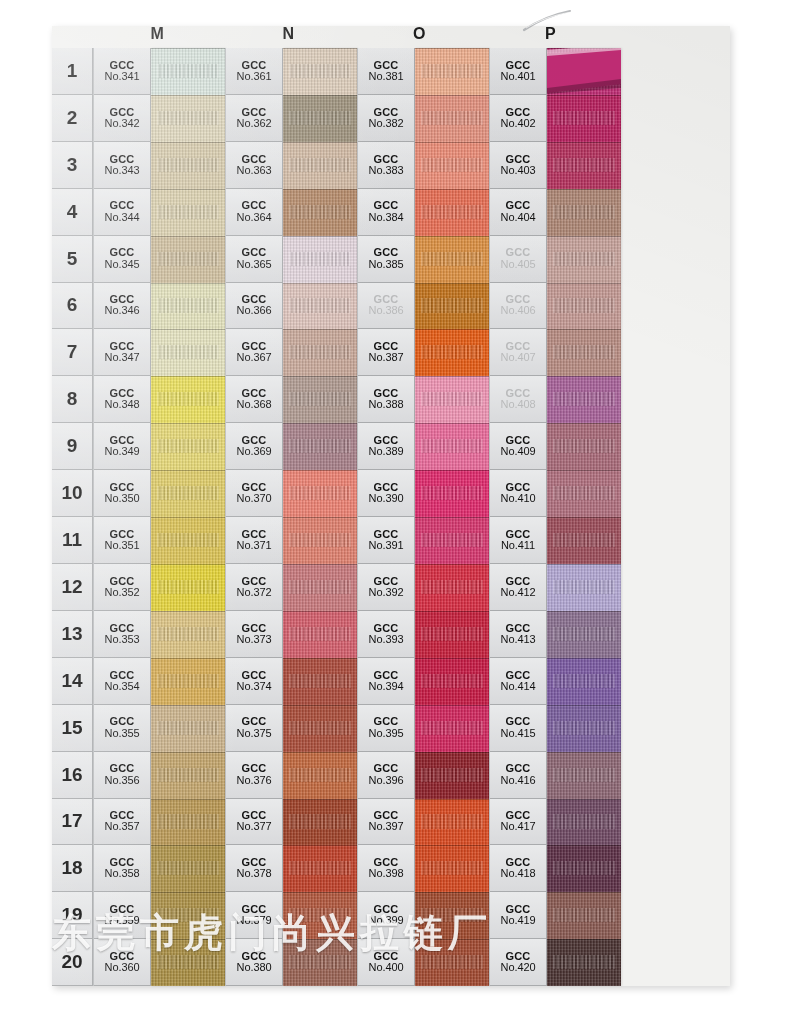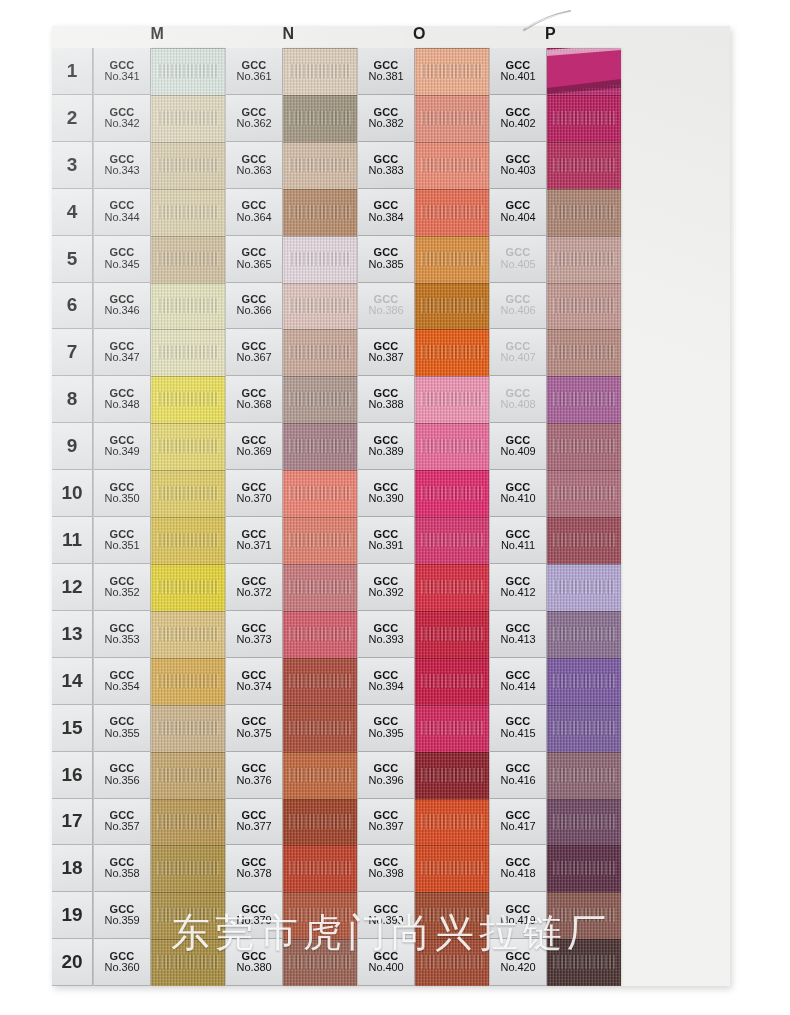--- a/index.html
+++ b/index.html
@@ -203,23 +203,23 @@
     z-index: 14;
     pointer-events: none;
   }
 
   
   #watermark {
     position: absolute;
     left: 0;
     right: 0;
     bottom: 26px;
-    text-align: center;
+    text-align: left;
     font-size: 39px;
-    font-weight: normal;
+    font-weight: bold;
     letter-spacing: 5px;
     color: rgba(255,255,255,.88);
     text-shadow: 0 1px 2px rgba(0,0,0,.28);
     z-index: 70;
     pointer-events: none;
     font-family: "DejaVu Sans", sans-serif;
     white-space: nowrap;
   }
 </style>
 </head>

